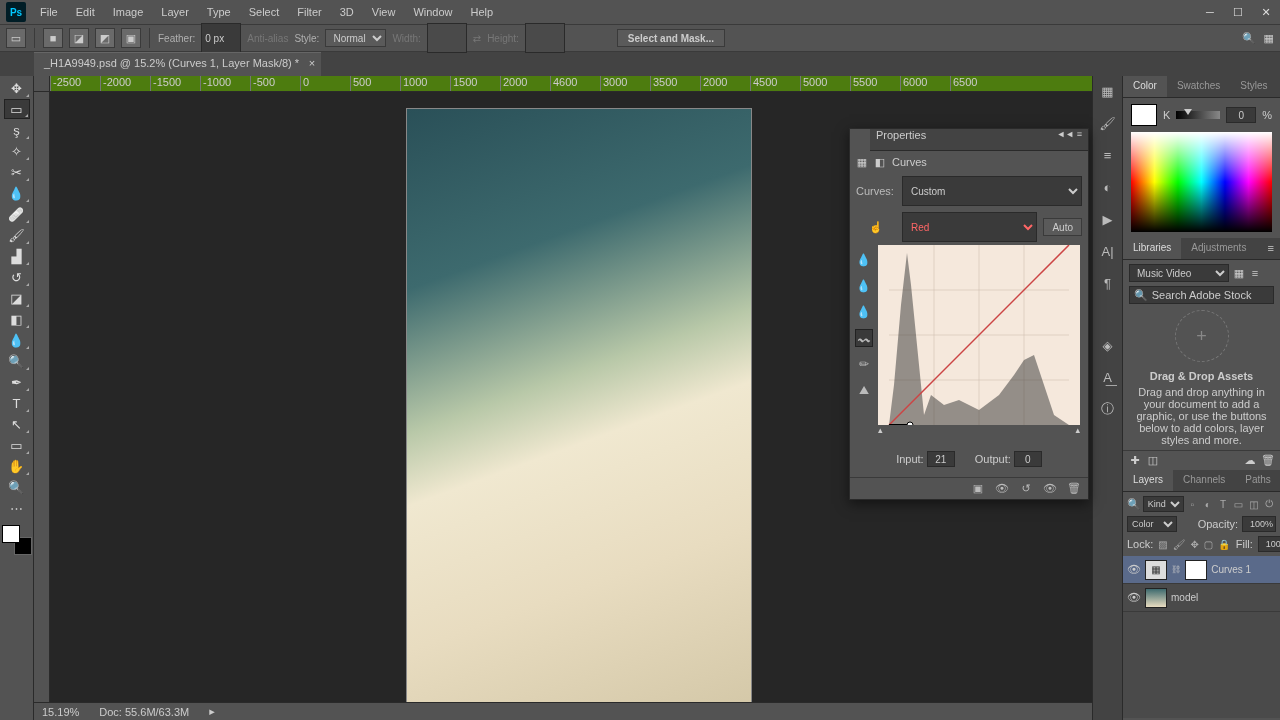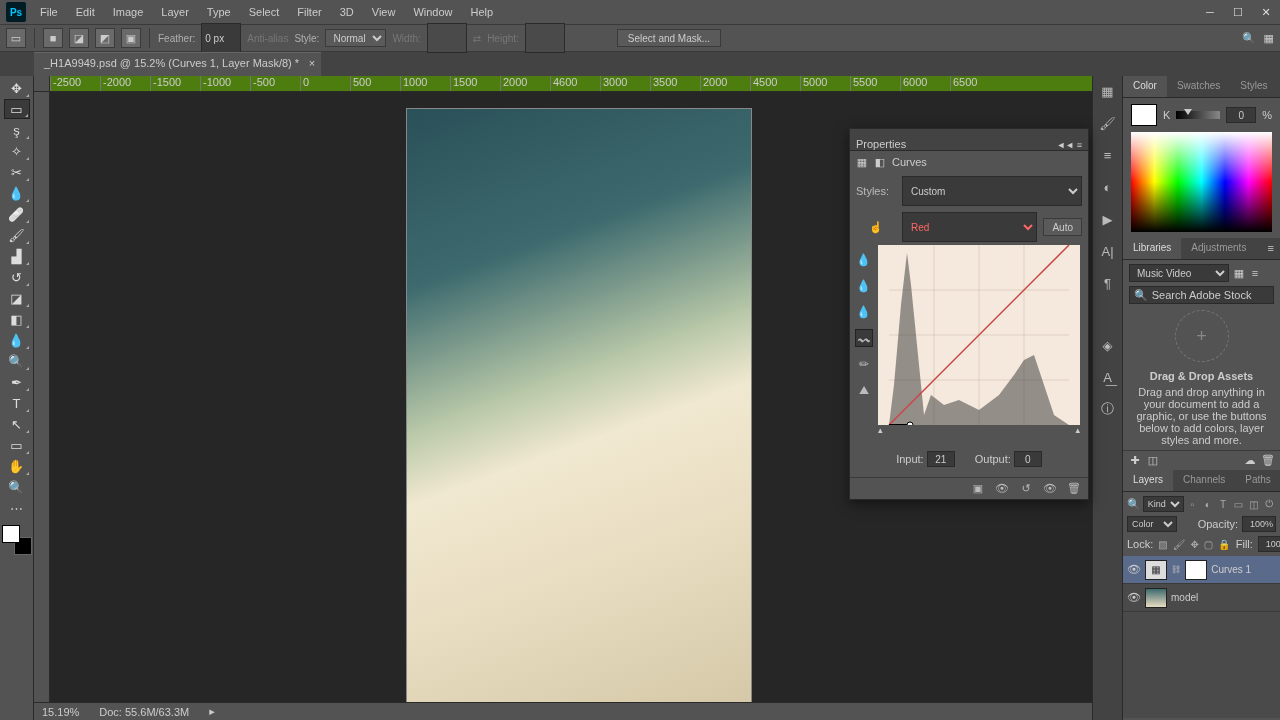--- a/index.html
+++ b/index.html
@@ -14,21 +14,21 @@
 .winctrl div { width: 28px; height: 20px; display: flex; align-items: center; justify-content: center; color: #ddd; }
 
 
 .optionsbar { height: 28px; background: #535353; border-top: 1px solid #3a3a3a; border-bottom: 1px solid #3a3a3a; display: flex; align-items: center; padding: 0 6px; gap: 6px; }
 .opt-icon { width: 20px; height: 20px; background: #6a6a6a; border: 1px solid #3a3a3a; display: inline-flex; align-items: center; justify-content: center; }
 .opt-sep { width: 1px; height: 20px; background: #3a3a3a; margin: 0 2px; }
 .opt-label { color: #b0b0b0; font-size: 10px; }
 .opt-input { background: #3a3a3a; border: 1px solid #2a2a2a; height: 30px; width: 40px; color: #ccc; padding: 0 3px; font-size: 10px; }
 .opt-input.disabled { background: #4a4a4a; color: #777; }
 .opt-select { background: #5a5a5a; border: 1px solid #3a3a3a; height: 18px; color: #ccc; padding: 0 3px; font-size: 10px; }
-.opt-btn { background: #5a5a5a; border: 1px solid #3a3a3a; height: 18px; padding: 0 10px; color: #ccc; font-size: 10px; display: inline-flex; align-items: center; }
+.opt-btn { background: #5a5a5a; border: 1px solid #3a3a3a; height: 18px; padding: 0 10px; color: #ccc; font-size: 10px; display: inline-flex; align-items: center; font-weight: bold; }
 .opt-searchicon { margin-left: auto; }
 
 
 .doctabs { height: 24px; background: #434343; display: flex; padding-left: 34px; }
 .doctab { background: #535353; padding: 4px 22px 4px 10px; font-size: 10px; color: #ddd; position: relative; border-top: 1px solid #666; }
 .doctab .close { position: absolute; right: 6px; top: 4px; }
 
 
 .main { display: flex; height: 644px; }
 .toolbar { width: 34px; background: #535353; border-right: 1px solid #2a2a2a; display: flex; flex-direction: column; align-items: center; padding-top: 2px; gap: 1px; }
@@ -43,21 +43,21 @@
 .canvas-area { flex: 1; background: #262626; position: relative; overflow: hidden; }
 .ruler-h { position: absolute; top: 0; left: 16px; right: 0; height: 16px; background: #4d7c0f; border-bottom: 1px solid #2a2a2a; display: flex; font-size: 8px; color: #999; overflow: hidden; }
 .ruler-h span { width: 50px; flex-shrink: 0; border-left: 1px solid #777; padding-left: 2px; }
 .ruler-v { position: absolute; top: 16px; left: 0; bottom: 0; width: 16px; background: #535353; border-right: 1px solid #2a2a2a; }
 .ruler-corner { position: absolute; top: 0; left: 0; width: 16px; height: 16px; background: #535353; border-right: 1px solid #2a2a2a; border-bottom: 1px solid #2a2a2a; }
 .doc-image { position: absolute; top: 32px; left: 372px; width: 346px; height: 600px; background: linear-gradient(160deg, #2a5058 0%, #3d6a6e 25%, #b8c8a8 45%, #f0e8d0 55%, #e8dcc0 75%, #d4c8a8 100%); border: 1px solid #888; }
 .statusbar { position: absolute; bottom: 0; left: 0; right: 0; height: 18px; background: #535353; border-top: 1px solid #2a2a2a; display: flex; align-items: center; padding: 0 8px; font-size: 10px; color: #aaa; gap: 20px; }
 
 
 .properties-panel { position: absolute; top: 128px; left: 849px; width: 240px; height: 372px; background: #535353; border: 1px solid #2a2a2a; box-shadow: 0 4px 12px rgba(0,0,0,0.5); }
-.panel-header { height: 22px; background: #434343; display: flex; align-items: flex-end; padding: 0 6px; font-size: 10px; border-bottom: 1px solid #2a2a2a; }
+.panel-header { height: 22px; background: #434343; display: flex; align-items: flex-start; padding: 0 6px; font-size: 10px; border-bottom: 1px solid #2a2a2a; margin-left: 20px; }
 .panel-header .collapse { margin-left: auto; font-size: 9px; }
 .prop-sub { height: 22px; display: flex; align-items: center; padding: 0 6px; gap: 6px; font-size: 10px; }
 .prop-row { display: flex; align-items: center; padding: 3px 6px; gap: 6px; font-size: 10px; }
 .prop-row label { width: 40px; color: #bbb; }
 .prop-select { flex: 1; background: #3a3a3a; border: 1px solid #2a2a2a; height: 30px; color: #ccc; padding: 0 4px; font-size: 10px; }
 .prop-btn { background: #5a5a5a; border: 1px solid #3a3a3a; height: 18px; padding: 0 8px; color: #ccc; font-size: 10px; }
 .curves-body { display: flex; height: 200px; }
 .curves-tools { width: 28px; display: flex; flex-direction: column; align-items: center; gap: 8px; padding-top: 6px; }
 .curves-tools div { width: 18px; height: 18px; display: flex; align-items: center; justify-content: center; color: #bbb; font-size: 12px; }
 .curves-tools div.active { background: #3a3a3a; border: 1px solid #222; }
@@ -350,21 +350,21 @@
   <div class="panel-header">
     <span>Properties</span>
     <span class="collapse">◄◄ ≡</span>
   </div>
   <div class="prop-sub">
     <span class="mini-icon">▦</span>
     <span class="mini-icon">◧</span>
     <span>Curves</span>
   </div>
   <div class="prop-row">
-    <label>Styles:</label>
+    <label>Curves:</label>
     <select class="prop-select"><option>Custom</option></select>
   </div>
   <div class="prop-row">
     <span class="mini-icon" style="width:40px">☝</span>
     <select class="prop-select" style="color:#ff6666"><option>Red</option></select>
     <button class="prop-btn">Auto</button>
   </div>
   <div class="curves-body">
     <div class="curves-tools">
       <div>💧</div>

